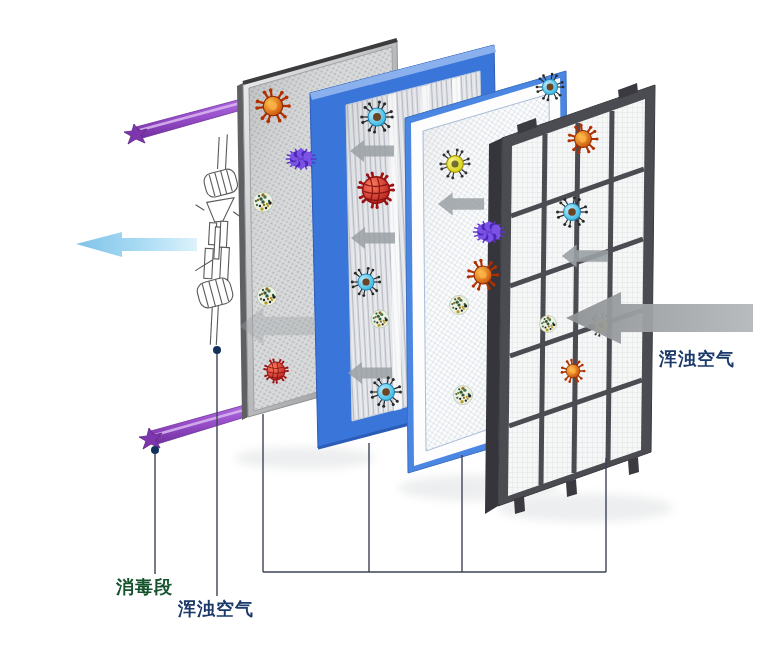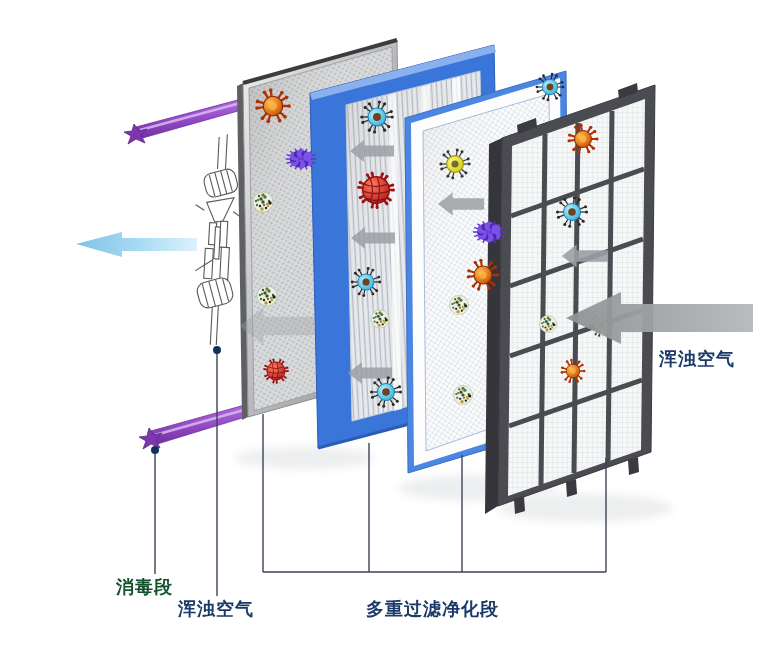--- a/index.html
+++ b/index.html
@@ -393,14 +393,13 @@
     <polyline points="606,458 606,572"></polyline>
     <line x1="263" y1="572" x2="606" y2="572"></line>
     <circle cx="155" cy="450" r="4" fill="#14315e" stroke="none"></circle>
     <circle cx="217" cy="350" r="4" fill="#14315e" stroke="none"></circle>
   </g>
 </svg>
 
 <div class="lbl" style="left: 659px; top: 326px; color: rgb(27, 58, 106); margin-top: 24px;">浑浊空气</div>
 <div class="lbl" style="left: 116px; top: 578px; color: #14532d;">消毒段</div>
 <div class="lbl" style="left: 178px; top: 600px; color: rgb(27, 58, 106);">浑浊空气</div>
-<div class="lbl" style="left: 366px; top: 600px; color: rgb(27, 58, 106);">多重过滤净化段</div>
 </div>
 
 </body></html>

